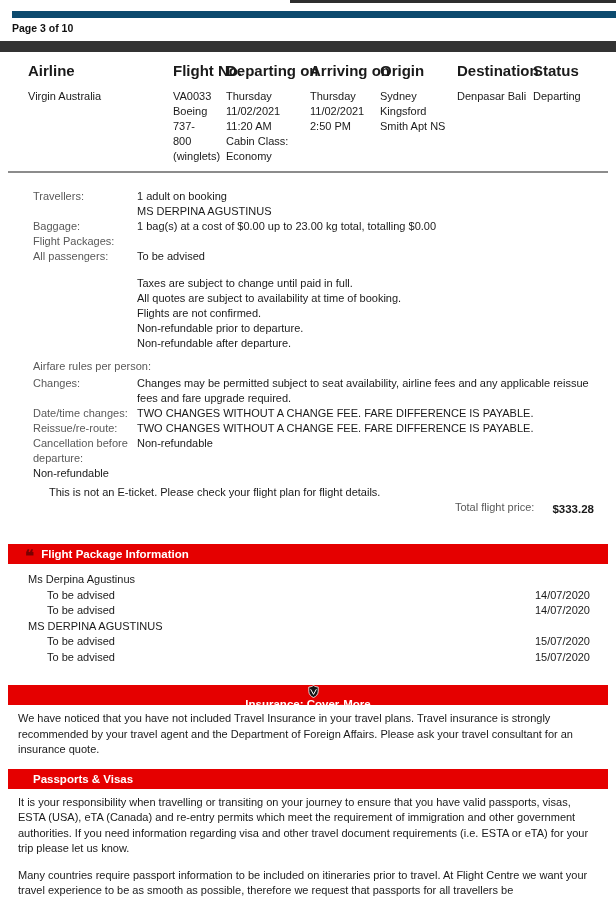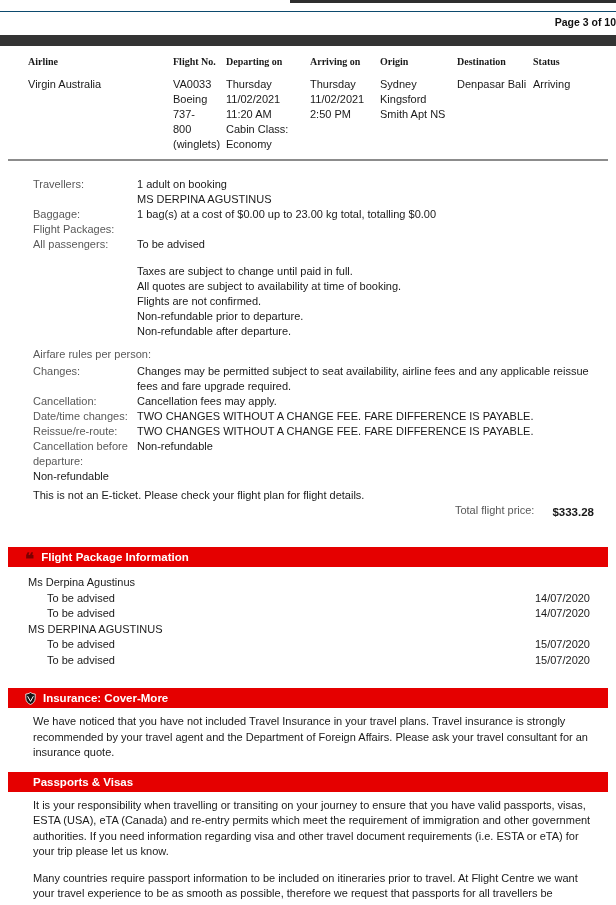--- a/index.html
+++ b/index.html
@@ -5,69 +5,69 @@
   html,body{margin:0;padding:0;background:#fff;}
   .page{
     position:relative;
     width:616px;height:905px;
     background:#fff;
     font-family:"Liberation Sans","DejaVu Sans",sans-serif;
     font-size:11px;color:#1a1a1a;
     overflow:hidden;
   }
   .top-strip{position:absolute;top:0;right:0;width:326px;height:3px;background:#2e2e2e;}
-  .page-header{border-top:1px solid #0c4a6e;margin-top:11px;text-align:right;}
+  .page-header{border-top:7px solid #0c4a6e;margin-top:11px;text-align:left;margin-left:12px;}
   .page-header .pg{display:inline-block;margin-top:4px;font-weight:bold;font-size:10.5px;color:#111;}
   .black-bar{margin-top:7px;height:11px;background:#333;}
 
   
   .flight-table{padding-left:28px;padding-top:10px;}
   .ft-row{display:flex;}
   .ft-cell{box-sizing:border-box;flex:0 0 auto;}
   .c1{width:145px;} .c2{width:53px;} .c3{width:84px;} .c4{width:70px;}
   .c5{width:77px;} .c6{width:76px;} .c7{width:80px;}
-  .ft-head .ft-cell{font-weight:bold;font-size:10px;white-space:nowrap;overflow:visible;font-family:Liberation Serif, serif;}
+  .ft-head .ft-cell{font-weight:bold;font-size:15px;white-space:nowrap;overflow:visible;}
   .ft-data{margin-top:10px;}
   .ft-data .ft-cell{line-height:15px;white-space:pre-line;padding-right:6px;}
   .separator{margin:7px 8px 0 8px;height:2px;background:#8c8c8c;}
 
   
   .kv-wrap{padding-left:33px;padding-top:16px;}
   .kv-row{display:flex;line-height:15px;}
   .kv-label{flex:0 0 104px;color:#595959;}
   .kv-value{flex:1 1 auto;white-space:pre-line;padding-right:14px;}
   .mt12{margin-top:12px;}
   .mt8{margin-top:8px;}
   .mt2{margin-top:2px;}
   .section-label{color:#595959;line-height:15px;}
 
-  .eticket{padding-left:33px;margin-top:4px;line-height:15px;}
+  .eticket{padding-left:49px;margin-top:4px;line-height:15px;}
   .total-row{display:flex;justify-content:flex-end;align-items:baseline;margin-top:1px;padding-right:22px;text-align:center;}
   .total-label{color:#595959;}
   .total-value{font-weight:bold;font-size:11.5px;margin-left:18px;position:relative;top:2px;}
 
   
   .red-bar{
     margin:0 8px;height:20px;background:#e50000;
     display:flex;align-items:center;color:#fff;font-weight:bold;font-size:11.5px;
   }
   .bar1{margin-top:31px;}
-  .bar2{margin-top:20px;}
+  .bar2{margin-top:20px;flex-direction:column;}
   .bar3{}
   .bar-icon{margin:0 7px 0 17px;display:flex;align-items:center;}
   .quote-glyph{color:#7a0000;font-size:17px;line-height:10px;position:relative;top:2px;font-family:"DejaVu Serif",serif;}
   .bar-title{white-space:nowrap;}
   .no-icon{padding-left:25px;}
 
   
   .pkg-list{padding:8px 26px 0 28px;line-height:15.5px;}
   .pkg-name{}
   .pkg-item{display:flex;justify-content:space-between;padding-left:19px;}
 
-  .para{padding:6px 24px 0 33px;line-height:15.5px;}
+  .para{padding:6px 24px 0 18px;line-height:15.5px;}
   .para p{margin:0 0 11px 0;}
 </style>
 </head>
 <body>
 
 <div class="page">
 
   <div class="top-strip"></div>
 
   <div class="page-header">
@@ -97,21 +97,21 @@
 11:20 AM
 Cabin Class:
 Economy</div>
       <div class="ft-cell c4">Thursday
 11/02/2021
 2:50 PM</div>
       <div class="ft-cell c5">Sydney
 Kingsford
 Smith Apt NS</div>
       <div class="ft-cell c6">Denpasar Bali</div>
-      <div class="ft-cell c7">Arriving</div>
+      <div class="ft-cell c7">Departing</div>
     </div>
   </div>
 
   <div class="separator"></div>
 
   <div class="kv-wrap">
     <div class="kv-row">
       <div class="kv-label">Travellers:</div>
       <div class="kv-value">1 adult on booking
 MS DERPINA AGUSTINUS</div>
@@ -137,24 +137,20 @@
 Non-refundable prior to departure.
 Non-refundable after departure.</div>
     </div>
 
     <div class="section-label mt8">Airfare rules per person:</div>
 
     <div class="mt2">
       <div class="kv-row">
         <div class="kv-label">Changes:</div>
         <div class="kv-value">Changes may be permitted subject to seat availability, airline fees and any applicable reissue fees and fare upgrade required.</div>
-      </div>
-      <div class="kv-row">
-        <div class="kv-label">Cancellation:</div>
-        <div class="kv-value">Cancellation fees may apply.</div>
       </div>
       <div class="kv-row">
         <div class="kv-label">Date/time changes:</div>
         <div class="kv-value">TWO CHANGES WITHOUT A CHANGE FEE. FARE DIFFERENCE IS PAYABLE.</div>
       </div>
       <div class="kv-row">
         <div class="kv-label">Reissue/re-route:</div>
         <div class="kv-value">TWO CHANGES WITHOUT A CHANGE FEE. FARE DIFFERENCE IS PAYABLE.</div>
       </div>
       <div class="kv-row">

